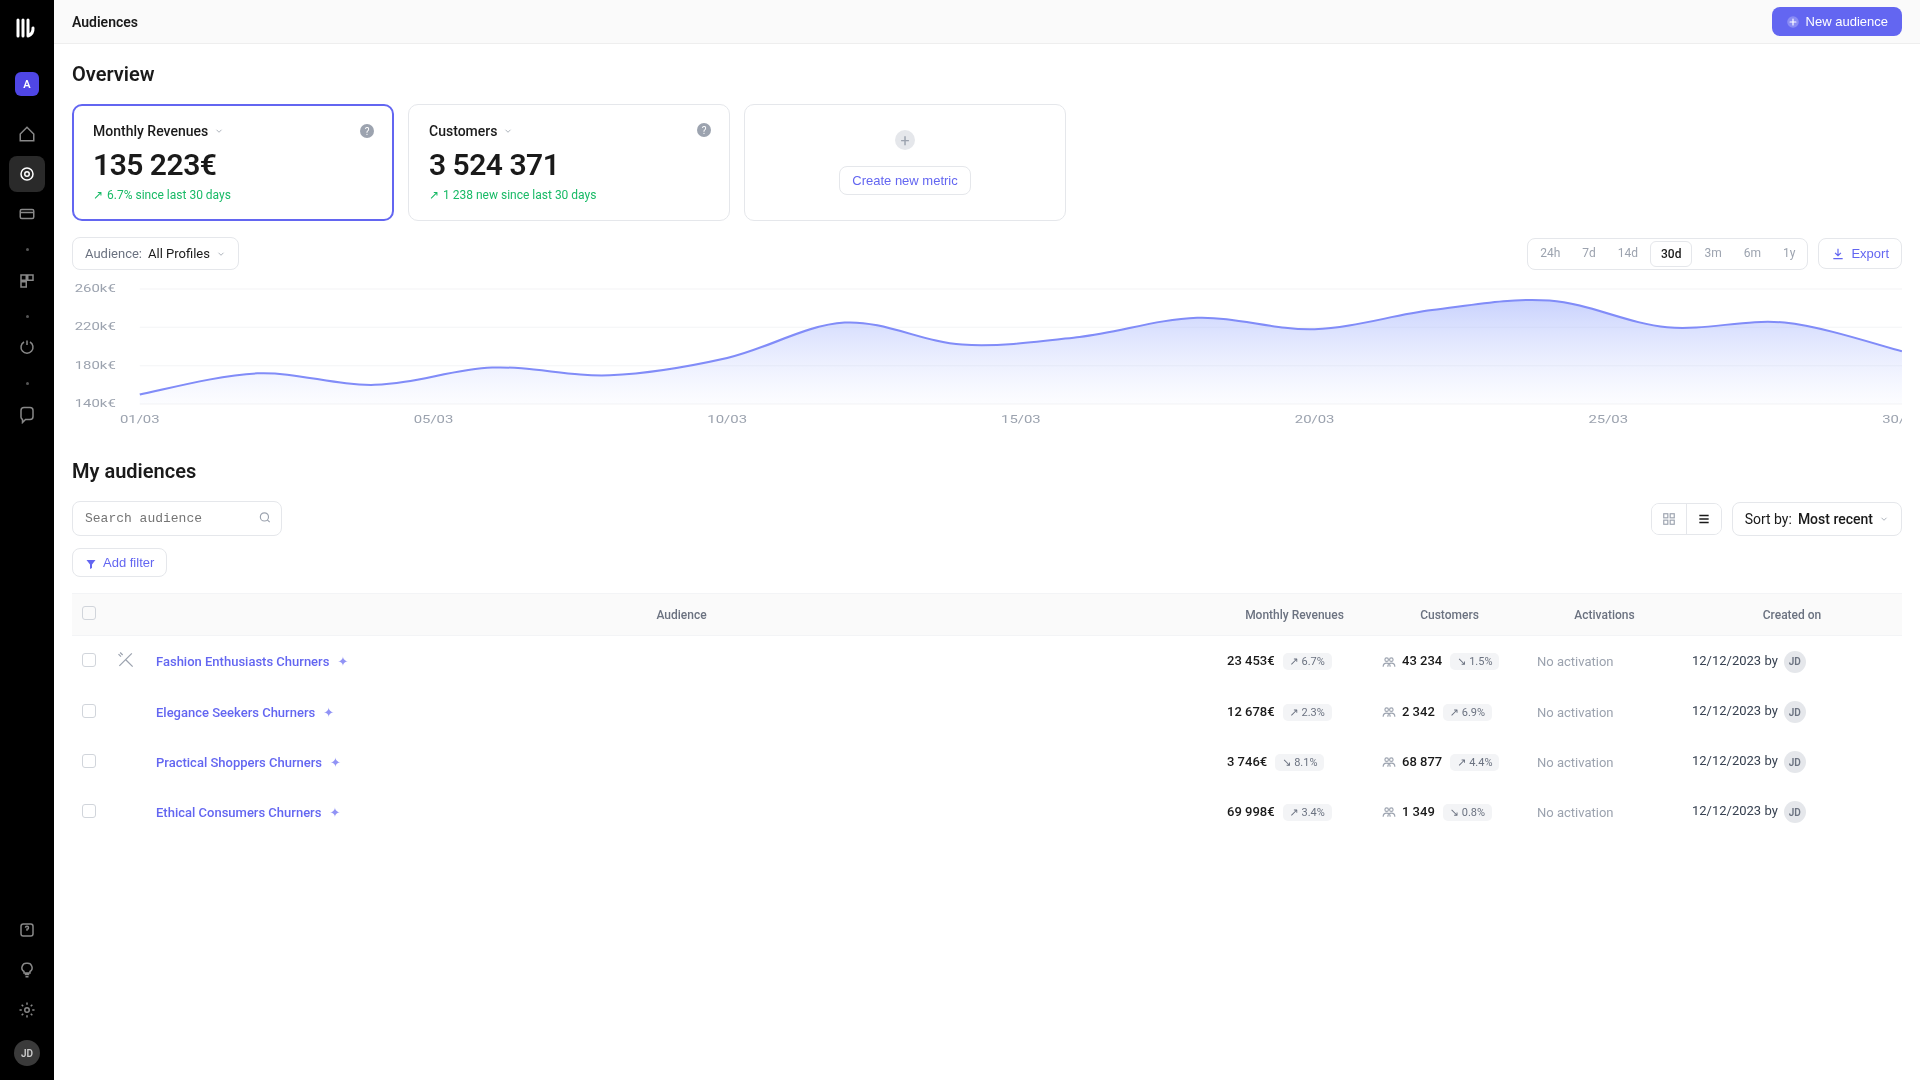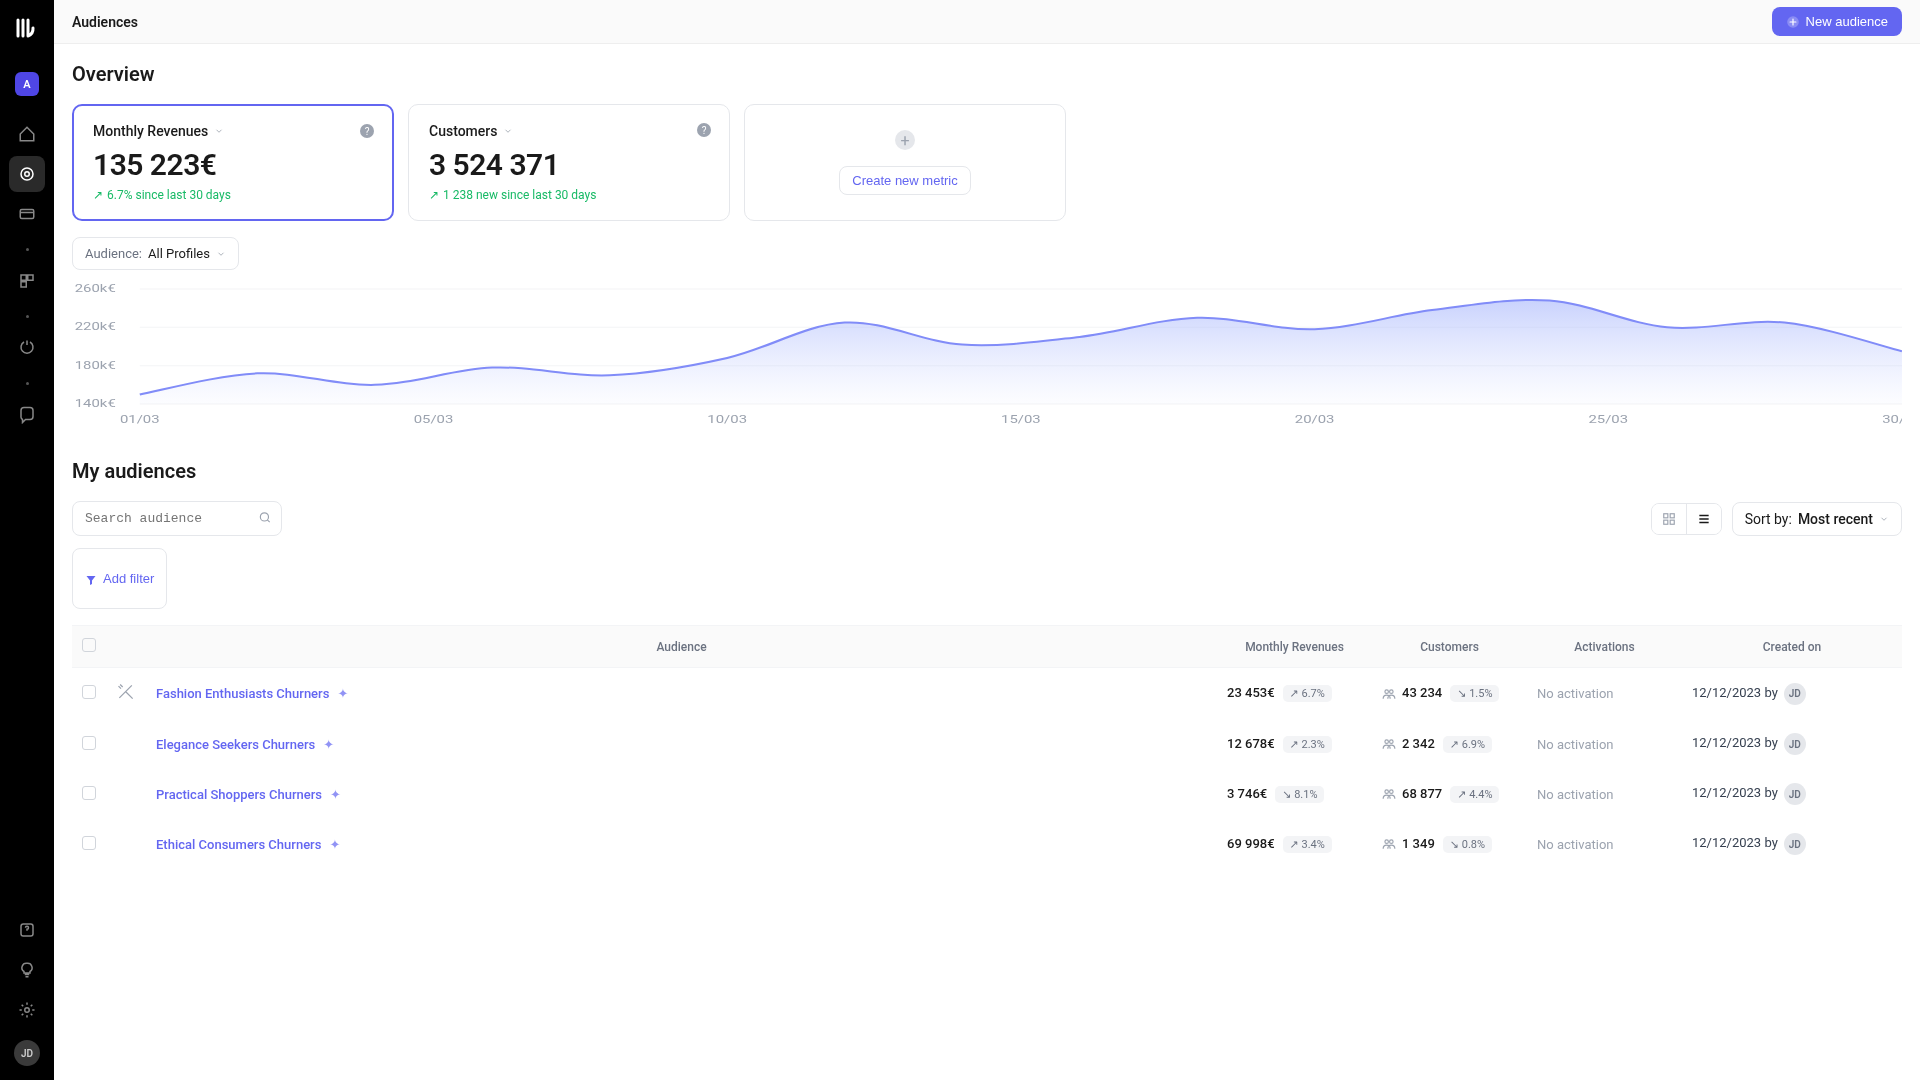--- a/index.html
+++ b/index.html
@@ -64,21 +64,21 @@
 .search-wrap { position: relative; }
 .search-input { border: 1px solid #e5e7eb; border-radius: 8px; padding: 9px 36px 9px 12px; font-size: 13px; width: 210px; outline: none; font-family: Liberation Mono, monospace; }
 .search-icon-r { position: absolute; right: 10px; top: 50%; transform: translateY(-50%); color: #9ca3af; }
 .toolbar-right { display: flex; gap: 10px; align-items: center; }
 .view-toggle { display: flex; border: 1px solid #e5e7eb; border-radius: 8px; overflow: hidden; }
 .view-btn { padding: 8px 10px; color: #9ca3af; cursor: pointer; background:#fff; border:none; display:flex; align-items:center;}
 .view-btn.active { color: #1a1a1a; background:#fff; }
 .view-btn + .view-btn { border-left: 1px solid #e5e7eb; }
 .sort-pill { border: 1px solid #e5e7eb; border-radius: 8px; padding: 8px 12px; font-size: 14px; display: inline-flex; align-items: center; gap: 6px; cursor: pointer; background:#fff;}
 
-.add-filter-btn { border: 1px solid #e5e7eb; background: #fff; color: #6366f1; padding: 22px 12px; border-radius: 8px; font-size: 13px; font-weight: 500; cursor: pointer; display: inline-flex; align-items: flex-end; gap: 6px; margin-bottom: 16px; }
+.add-filter-btn { border: 1px solid #e5e7eb; background: #fff; color: #6366f1; padding: 6px 12px; border-radius: 8px; font-size: 13px; font-weight: 500; cursor: pointer; display: inline-flex; align-items: flex-end; gap: 6px; margin-bottom: 16px; }
 
 
 .tbl { width: 100%; border-collapse: collapse; }
 .tbl thead th { text-align: center; font-size: 12px; font-weight: 500; color: #6b7280; padding: 12px 10px; background: #fafafa; border-top: 1px solid #f3f4f6; border-bottom: 1px solid #f3f4f6; }
 .tbl tbody td { padding: 14px 10px; font-size: 13px; vertical-align: middle; }
 .checkbox-cell { width: 30px; }
 .chk { width: 14px; height: 14px; border: 1.5px solid #d1d5db; border-radius: 3px; cursor: pointer; display:inline-block;}
 .aud-name { color: #6366f1; font-weight: 500; cursor: pointer; display: inline-flex; align-items: center; gap: 8px; }
 .sparkle { opacity: 0.7; }
 .aud-icon-cell { width: 40px; }
@@ -224,20 +224,37 @@
     
     <div class="filters-row">
       <div class="filter-left">
         <div class="select-pill">
           <span class="muted">Audience:</span>
           <span>All Profiles</span>
           <svg class="chev" viewBox="0 0 24 24" fill="none" stroke="currentColor" stroke-width="2">
               <path d="M6 9 L12 15 L18 9"></path>
             </svg>
         </div>
+      </div>
+      <div class="filter-right">
+        <div class="period-tabs" id="period-tabs">
+            <div class="period-tab">24h</div>
+            <div class="period-tab">7d</div>
+            <div class="period-tab">14d</div>
+            <div class="period-tab active">30d</div>
+            <div class="period-tab">3m</div>
+            <div class="period-tab">6m</div>
+            <div class="period-tab">1y</div>
+          </div>
+        <button class="export-btn">
+          <svg width="14" height="14" viewBox="0 0 24 24" fill="none" stroke="currentColor" stroke-width="2">
+              <path d="M12 3 V15 M7 10 L12 15 L17 10 M4 20 H20"></path>
+            </svg>
+          <span>Export</span>
+        </button>
       </div>
     </div>
 
     
     <div class="chart-wrap">
       <svg viewBox="0 0 1350 145" preserveAspectRatio="none" id="chart-svg">
           <line class="grid-line" x1="50" y1="120" x2="1350" y2="120"></line>
           <text class="y-label" x="2" y="123">140k€</text>
           <line class="grid-line" x1="50" y1="81.66666666666667" x2="1350" y2="81.66666666666667"></line>
           <text class="y-label" x="2" y="84.66666666666667">180k€</text>

